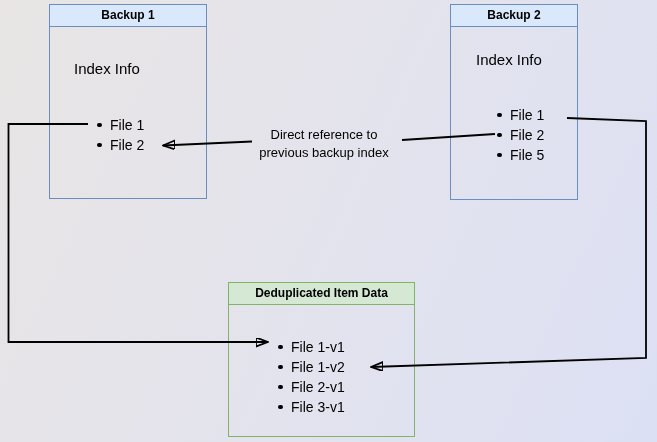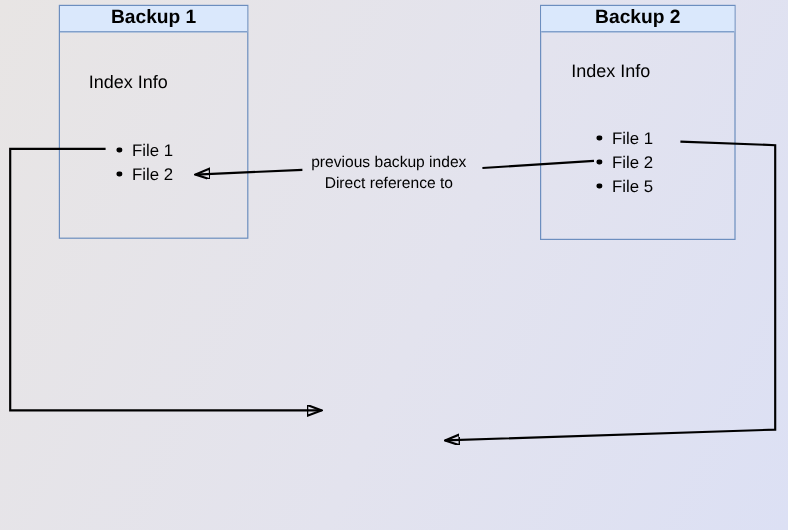--- a/index.html
+++ b/index.html
@@ -19,21 +19,21 @@
     box-sizing: border-box;
     background: transparent;
   }
   .box.blue  { border: 1.5px solid #6c8ebf; }
   .box.green { border: 1.5px solid #82b366; }
   .hdr {
     box-sizing: border-box;
     height: 22px;
     line-height: 20.5px;
     text-align: center;
-    font-size: 16px;
+    font-size: 12px;
     font-weight: bold;
   }
   .blue  .hdr { background: #dae8fc; border-bottom: 1.5px solid #6c8ebf; }
   .green .hdr { background: #d5e8d4; border-bottom: 1.5px solid #82b366; }
   .body-label {
     position: absolute;
     font-size: 15px;
     line-height: 18px;
     white-space: nowrap;
   }
@@ -81,41 +81,50 @@
 
   <div class="box blue" style="left:49px; top:4px; width:158px; height:195px;">
     <div class="hdr">Backup 1</div>
     <div class="body-label" style="left:24px; top:55px;">Index Info</div>
     <ul class="files" style="left:45px; top:110px;">
       <li>File 1</li>
       <li>File 2</li>
     </ul>
   </div>
 
-  <div class="box blue" style="left:450px; top:4px; width:163px; height:196px;">
+  <div class="box blue" style="left:450px; top:4px; width:128px; height:196px;">
     <div class="hdr">Backup 2</div>
     <div class="body-label" style="left:25px; top:46px;">Index Info</div>
     <ul class="files" style="left:44px; top:100px;">
       <li>File 1</li>
       <li>File 2</li>
       <li>File 5</li>
     </ul>
   </div>
 
+  <div class="box green" style="left:228px; top:282px; width:187px; height:155px;">
+    <div class="hdr">Deduplicated Item Data</div>
+    <ul class="files" style="left:47px; top:54px;">
+      <li>File 1-v1</li>
+      <li>File 1-v2</li>
+      <li>File 2-v1</li>
+      <li>File 3-v1</li>
+    </ul>
+  </div>
 
   <svg class="edges" viewBox="0 0 657 442" xmlns="http://www.w3.org/2000/svg">
     <defs>
       <marker id="arrow" markerUnits="userSpaceOnUse" markerWidth="13" markerHeight="10" refX="12" refY="4.5" orient="auto">
         <path d="M0,0 L12,4.5 L0,9 Z" fill="#000" stroke="none"></path>
       </marker>
     </defs>
     <path d="M 88 124 L 8.5 124 L 8.5 342 L 268 342" marker-end="url(#arrow)"></path>
     <path d="M 495 134 L 402 140"></path>
     <path d="M 252 141.5 L 163 145.5" marker-end="url(#arrow)"></path>
     <path d="M 567 118 L 646 121 L 646 358 L 371 367" marker-end="url(#arrow)"></path>
   </svg>
 
   <div class="edge-label">
+    <div>Direct reference to</div>
     <div>previous backup index</div>
-    <div>Direct reference to</div>
   </div>
 
 </div>
 
 </body></html>

